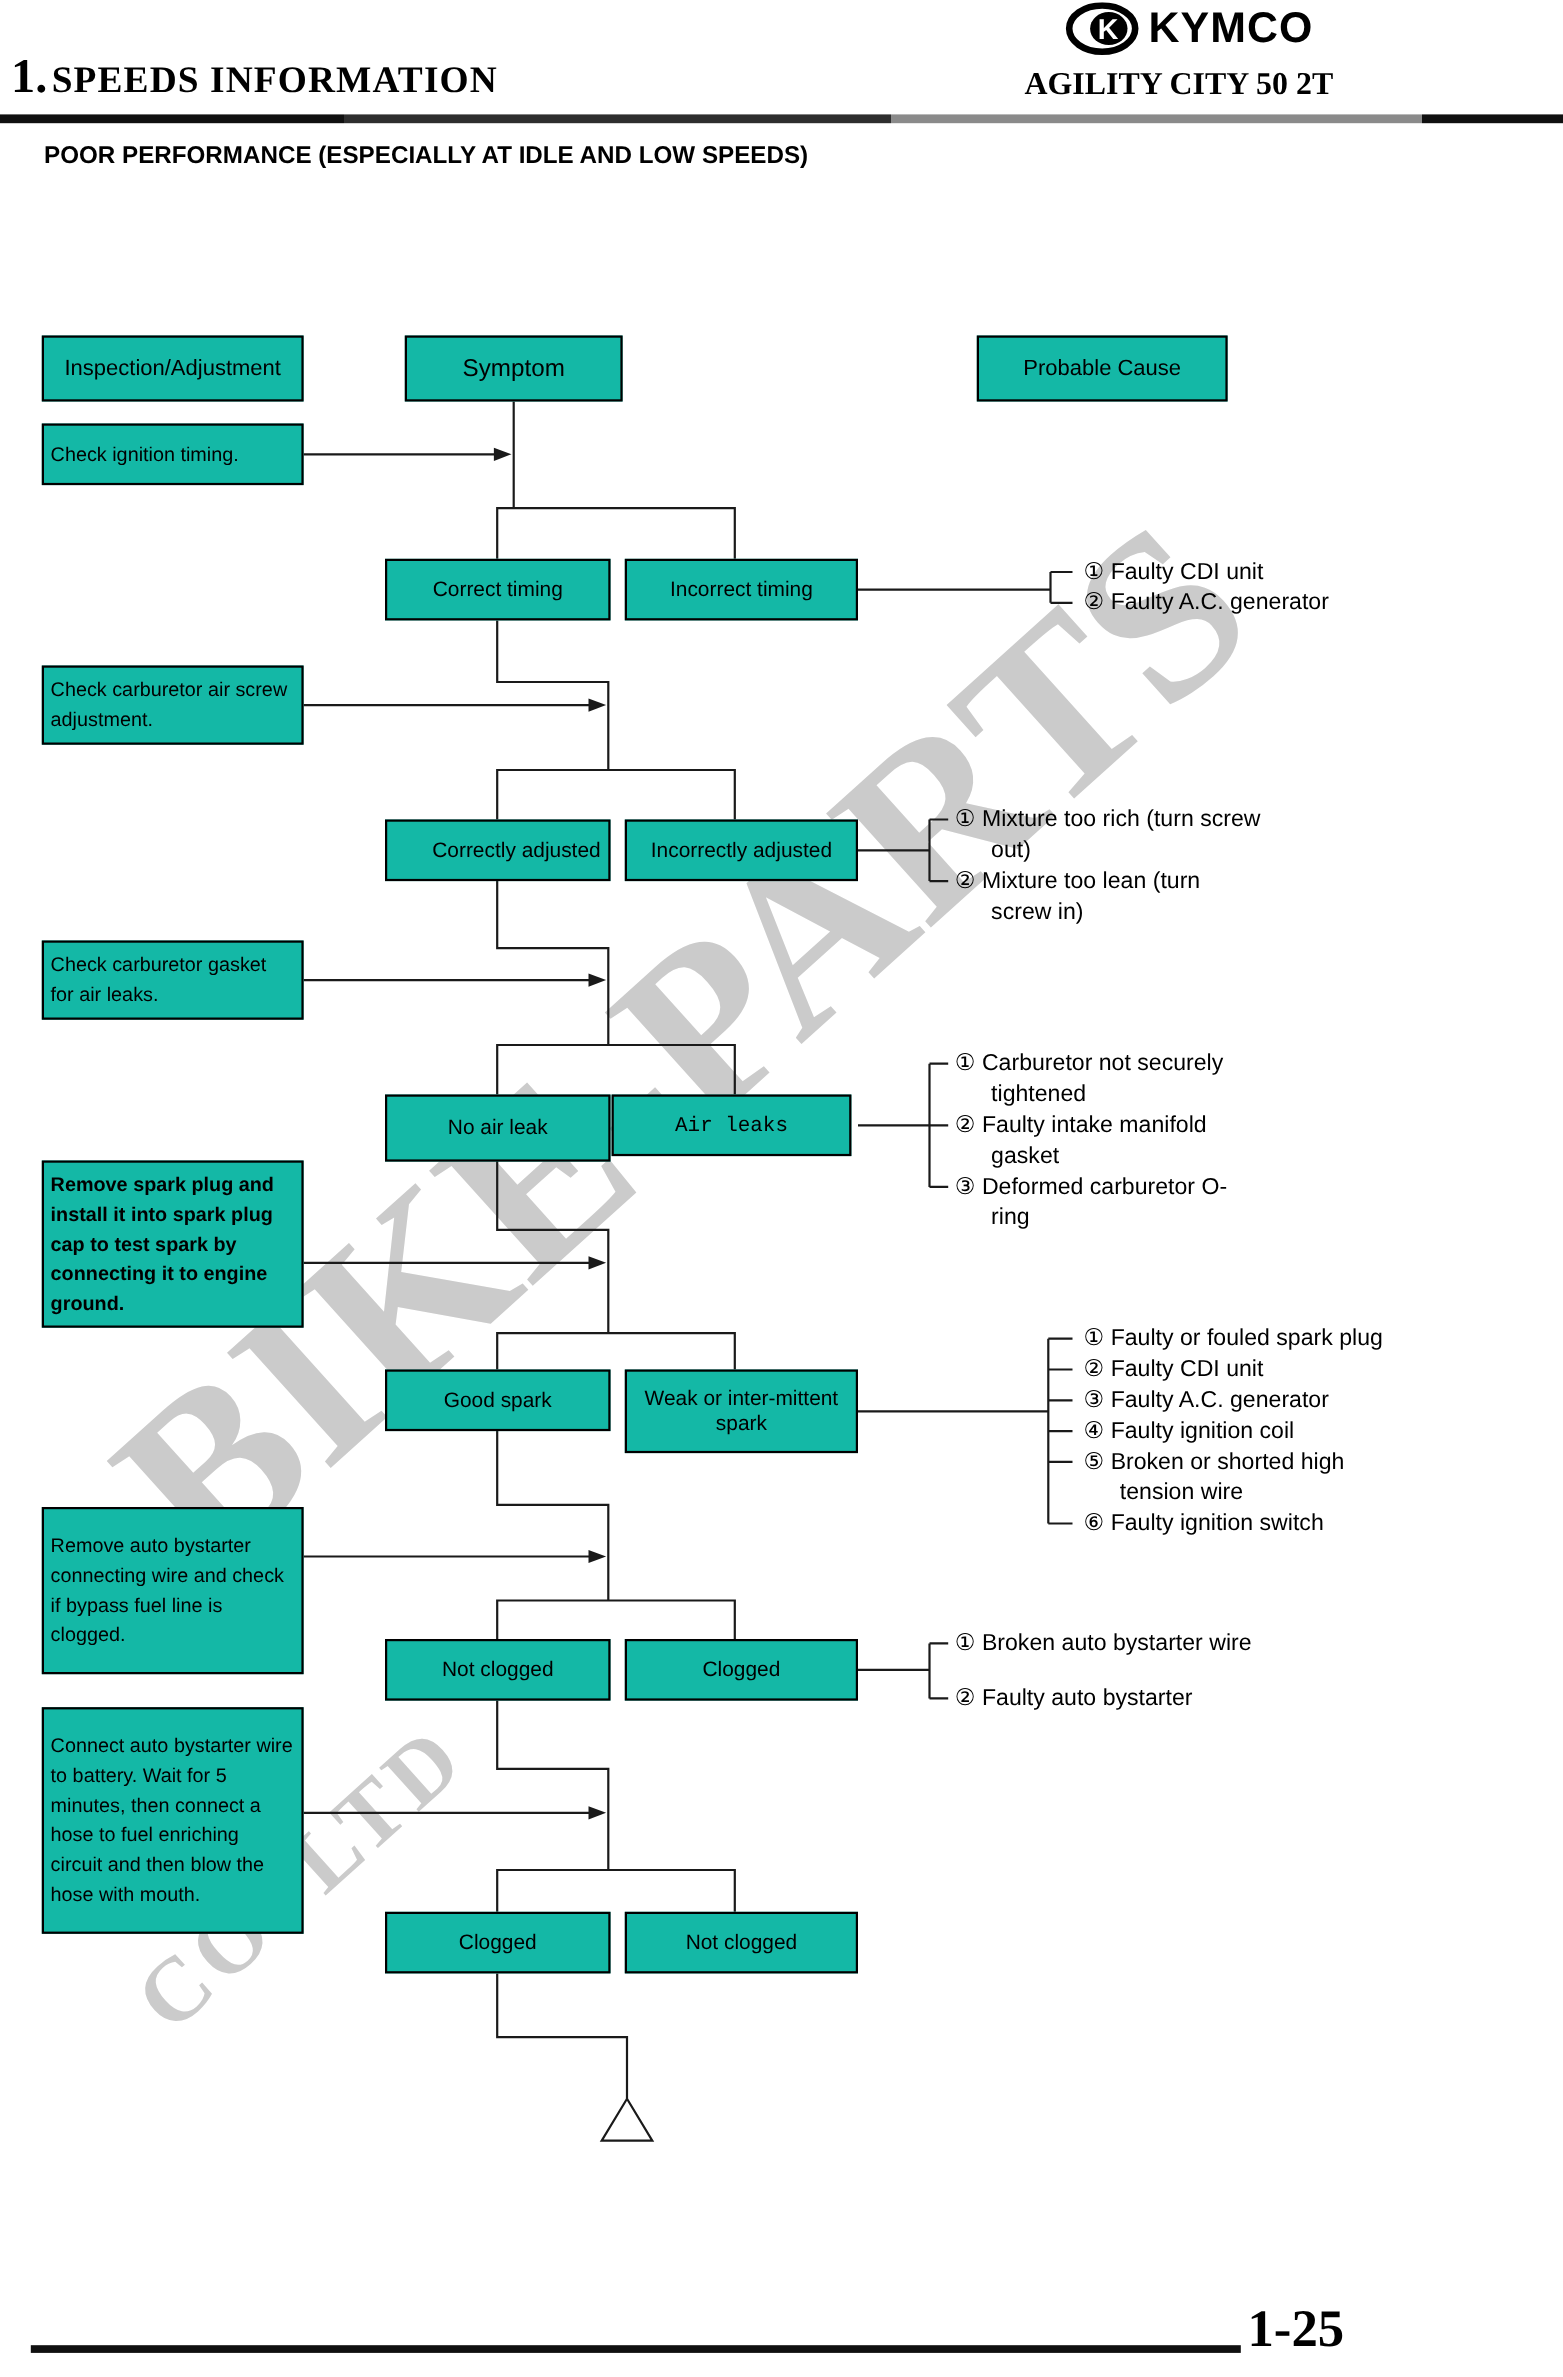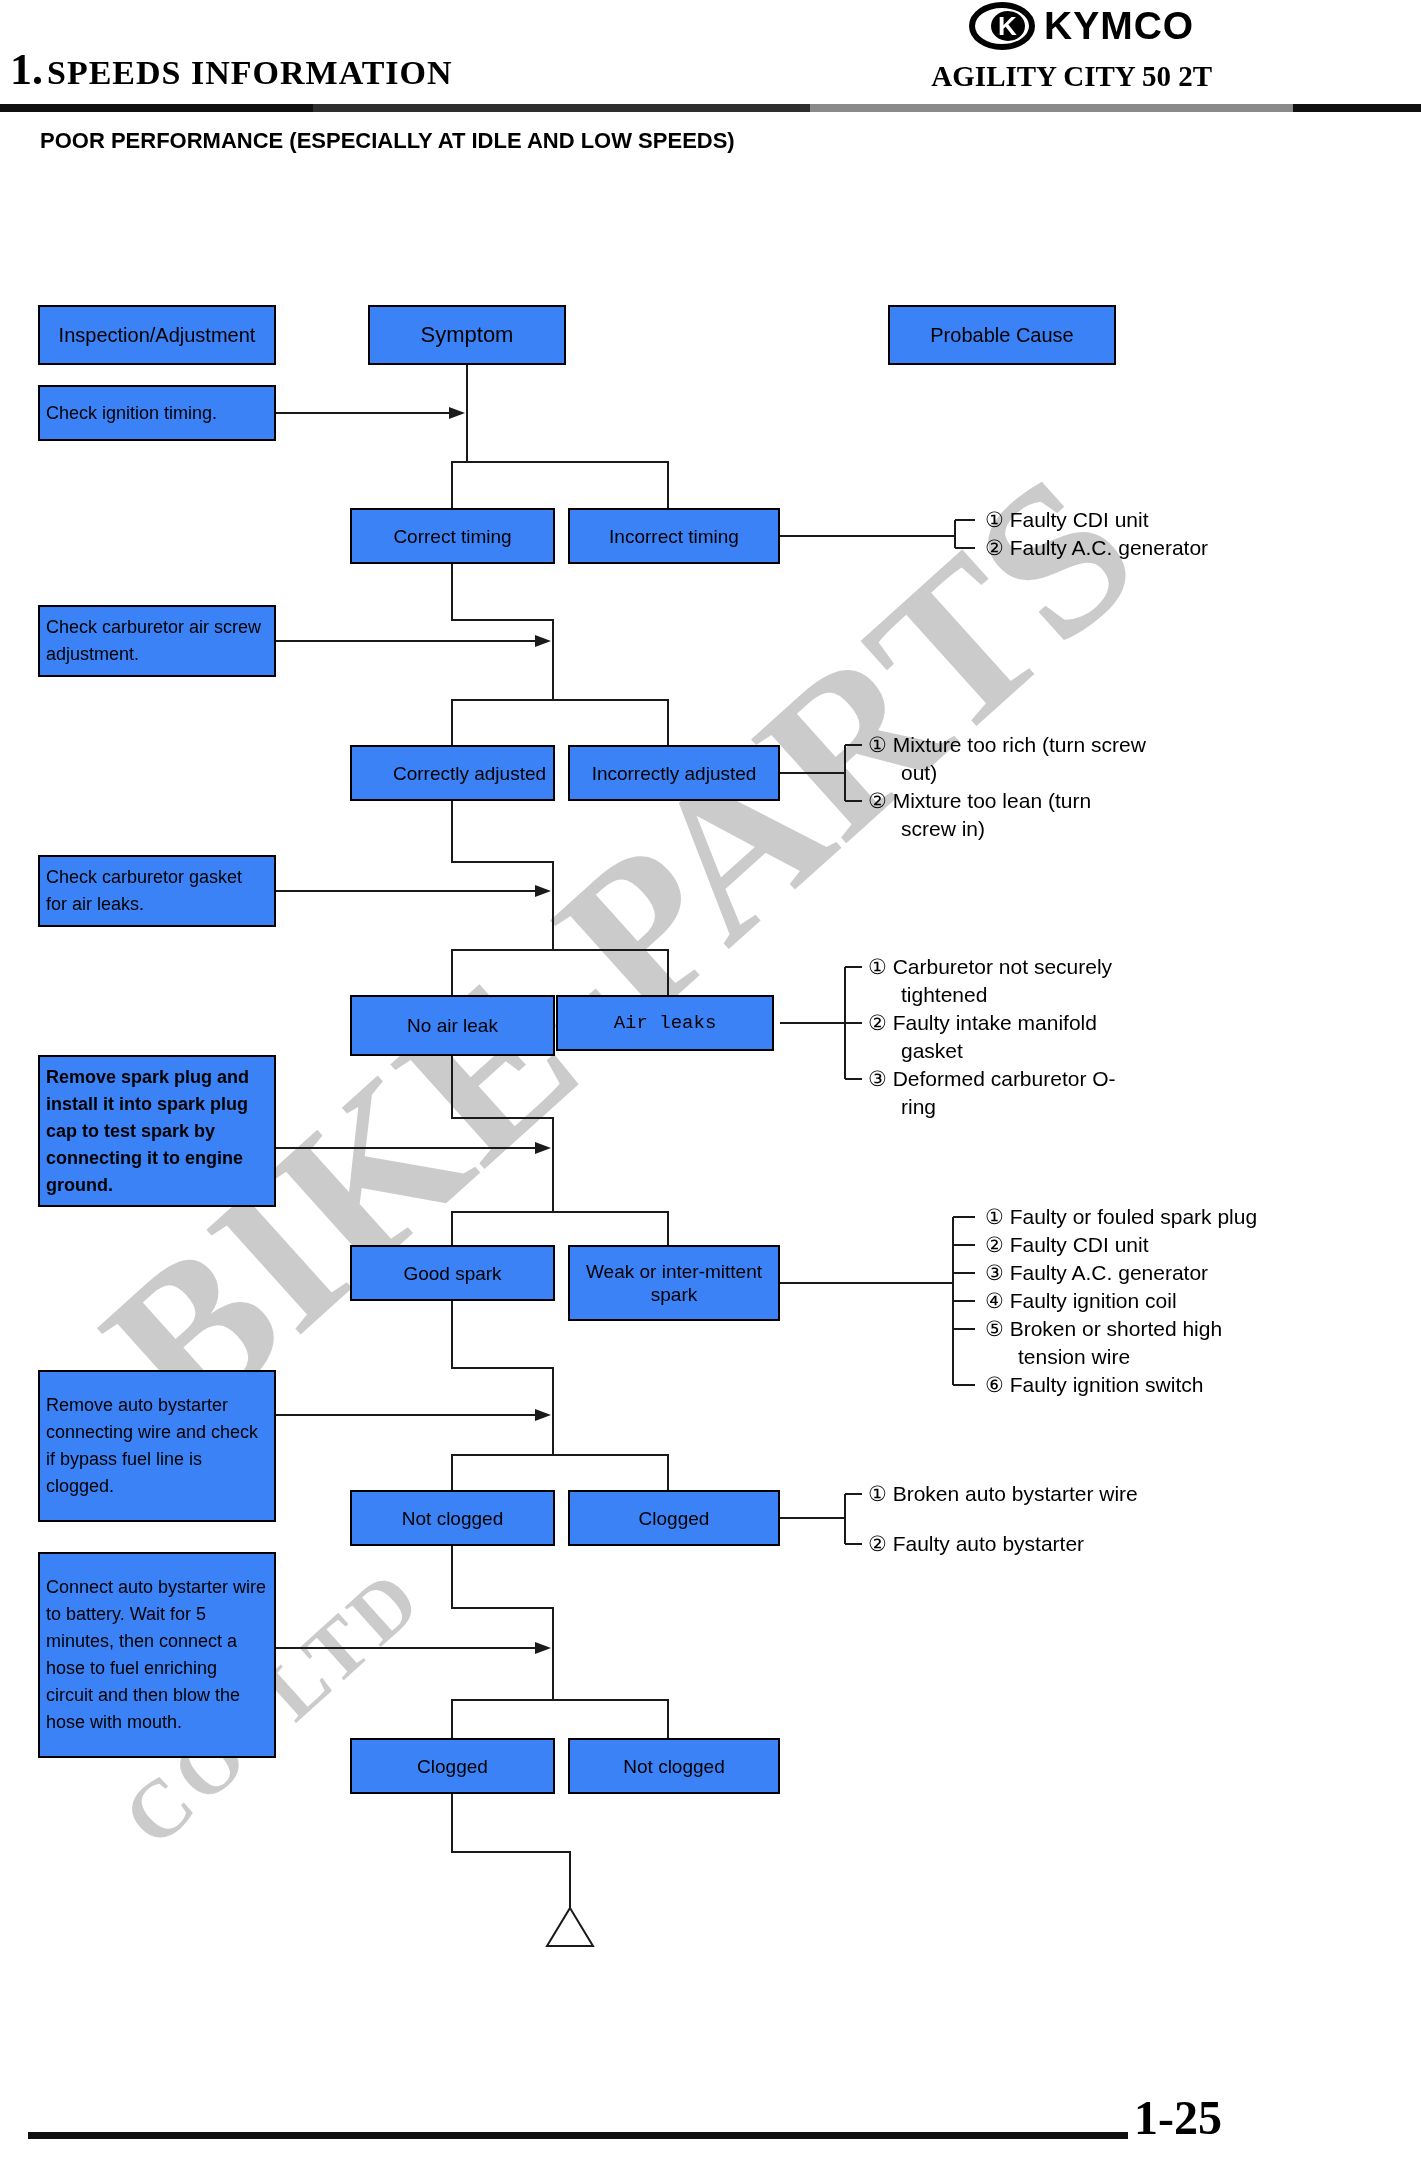--- a/index.html
+++ b/index.html
@@ -20,21 +20,21 @@
   .model{position:absolute;left:700px;top:60px;width:512px;text-align:right;
          font-family:"Liberation Serif", serif;font-weight:bold;font-size:29px;z-index:2;}
   .brandtext{position:absolute;left:1044px;top:4px;font-size:39px;font-weight:bold;
              letter-spacing:1px;z-index:2;}
   .brandlogo{position:absolute;left:968px;top:2px;z-index:2;}
   .toprule{position:absolute;left:0;top:104px;width:1421px;height:8px;z-index:2;
            background:linear-gradient(90deg,#101010 0 22%,#2e2e2e 22% 57%,#8a8a8a 57% 91%,#101010 91%);}
   .pagetitle{position:absolute;left:40px;top:128px;font-size:22px;font-weight:bold;z-index:2;}
 
   
-  .box{position:absolute;box-sizing:border-box;background:#3b82f6;border:2px solid #000;
+  .box{position:absolute;box-sizing:border-box;background:#14b8a6;border:2px solid #000;
        display:flex;align-items:center;z-index:2;}
   .hdr{justify-content:center;text-align:center;font-size:20px;}
   .insp{font-size:18px;line-height:27px;padding:8px 6px;text-align:left;}
   .sym{justify-content:center;text-align:center;font-size:19px;line-height:23px;padding:2px;}
 
   
   .causes{position:absolute;z-index:2;}
   .cl{font-size:21px;line-height:28px;white-space:nowrap;}
   .cl.ind{padding-left:33px;}
   .cl.gap{margin-top:22px;}

